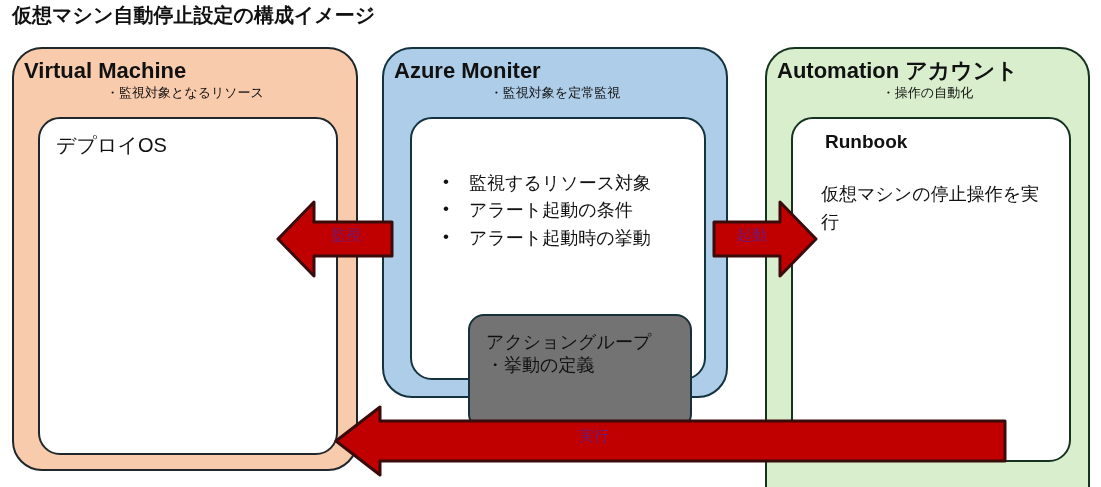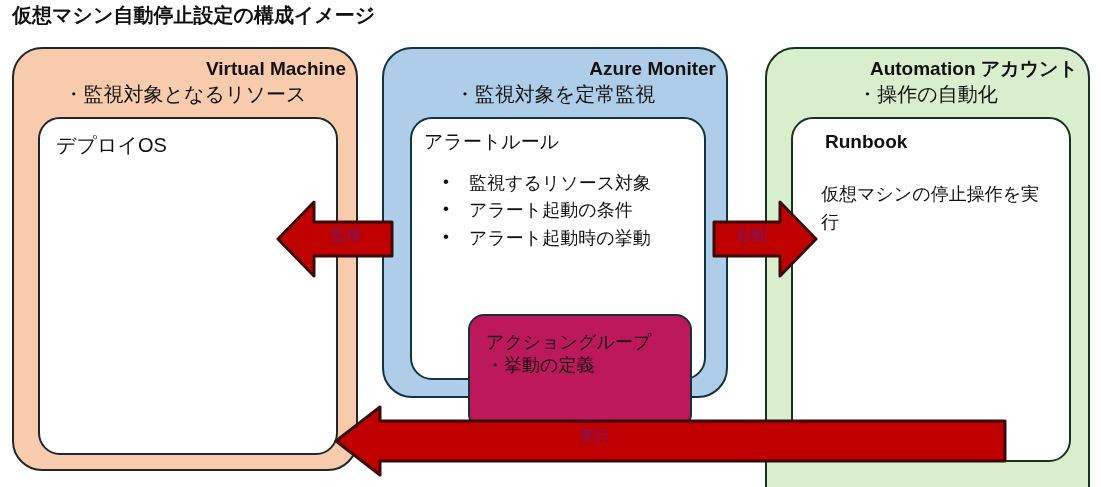--- a/index.html
+++ b/index.html
@@ -69,29 +69,29 @@
 
   .panel-head {
     position: absolute;
     left: 0;
     right: 0;
     top: 9px;
     padding: 0 10px;
     box-sizing: border-box;
   }
   .panel-title {
-    font-size: 19px;
+    font-size: 22px;
     font-weight: bold;
     color: #111111;
-    text-align: right;
+    text-align: left;
     line-height: 1.15;
     white-space: nowrap;
   }
   .panel-sub {
-    font-size: 20px;
+    font-size: 13px;
     color: #111111;
     line-height: 1.2;
     margin-top: 2px;
     white-space: nowrap;
   }
   .panel.vm .panel-sub { text-align: center; }
   .panel.monitor .panel-sub { text-align: center; }
   .panel.automation .panel-sub { text-align: center; }
 
   
@@ -185,21 +185,21 @@
   }
 
   
   .action-group {
     position: absolute;
     left: 56px;
     top: 195px;
     width: 224px;
     height: 116px;
     box-sizing: border-box;
-    background: #be185d;
+    background: #737373;
     border: 2px solid #17303a;
     border-radius: 16px;
   }
   .action-group .ag-line {
     font-size: 18px;
     line-height: 1.3;
     color: #111111;
     white-space: nowrap;
   }
   .action-group .ag-inner {
@@ -248,21 +248,20 @@
       <div class="inner-title plain vm-os">デプロイOS</div>
     </div>
   </div>
 
   <div class="panel monitor">
     <div class="panel-head">
       <div class="panel-title">Azure Moniter</div>
       <div class="panel-sub">・監視対象を定常監視</div>
     </div>
     <div class="inner-box monitor-inner">
-      <div class="inner-title plain alert-title">アラートルール</div>
       <ul class="bullets">
         <li>監視するリソース対象</li>
         <li>アラート起動の条件</li>
         <li>アラート起動時の挙動</li>
       </ul>
       <div class="action-group">
         <div class="ag-inner">
           <div class="ag-line">アクショングループ</div>
           <div class="ag-line">・挙動の定義</div>
         </div>

